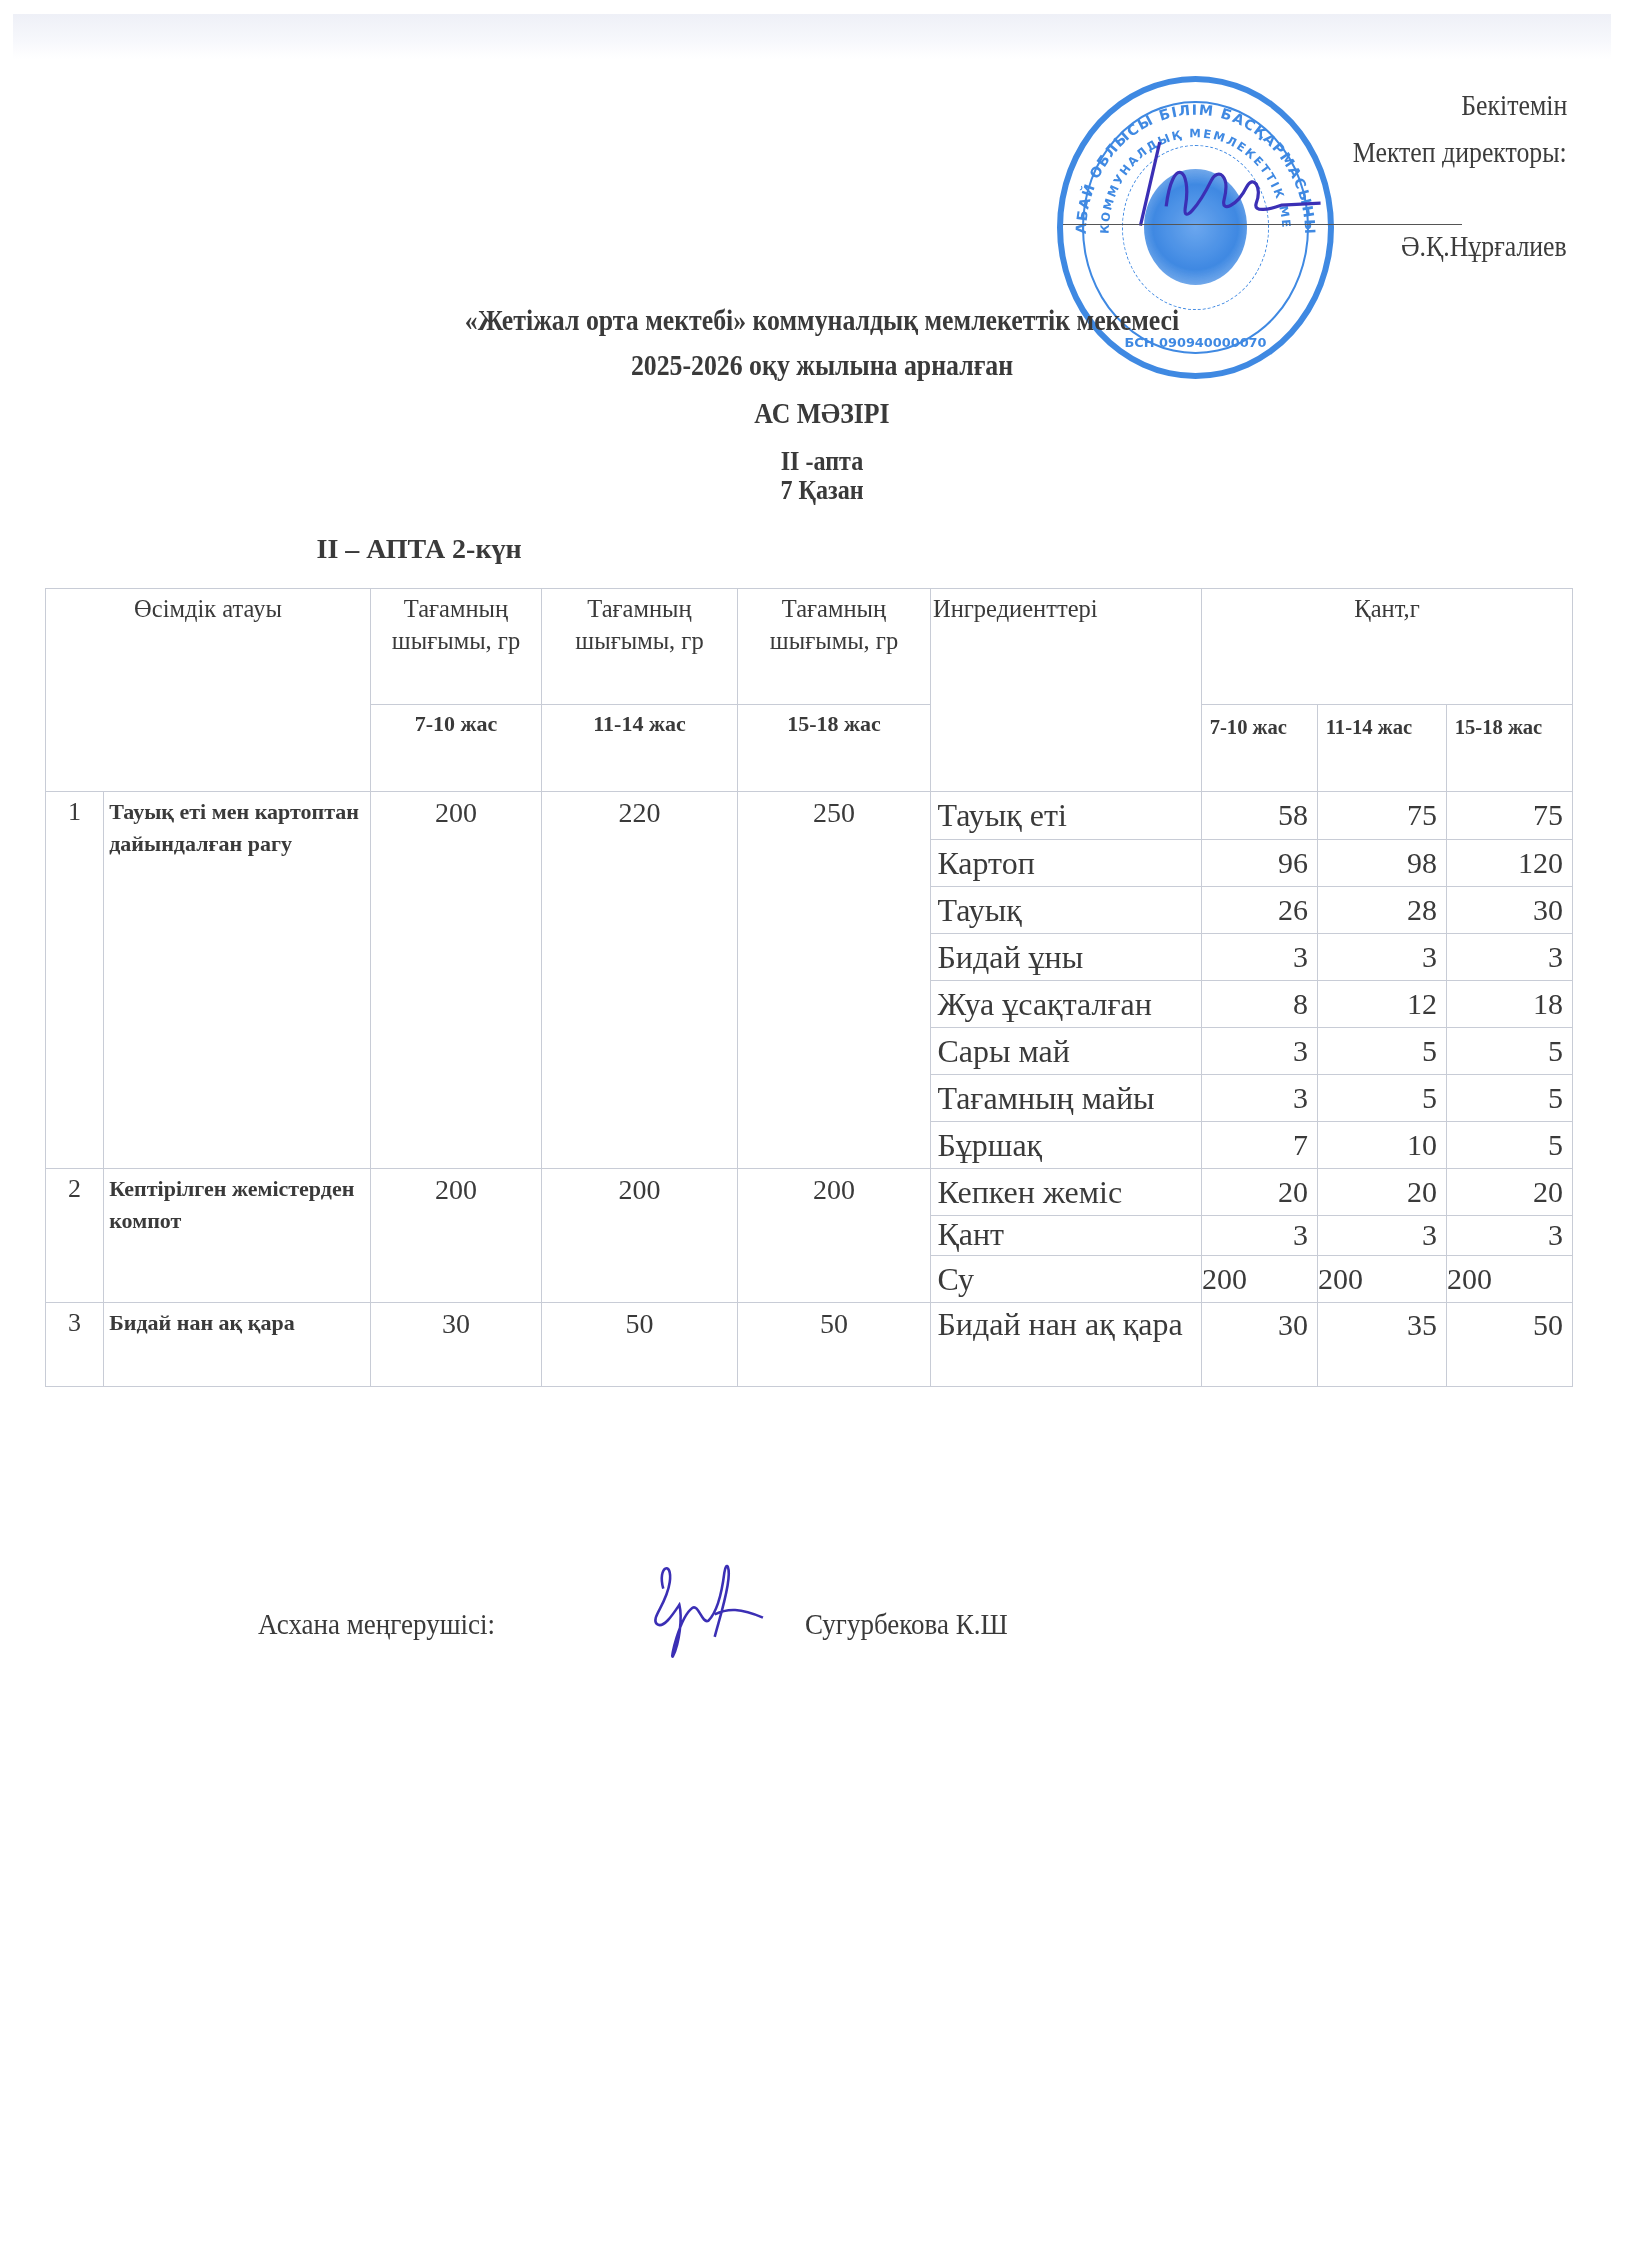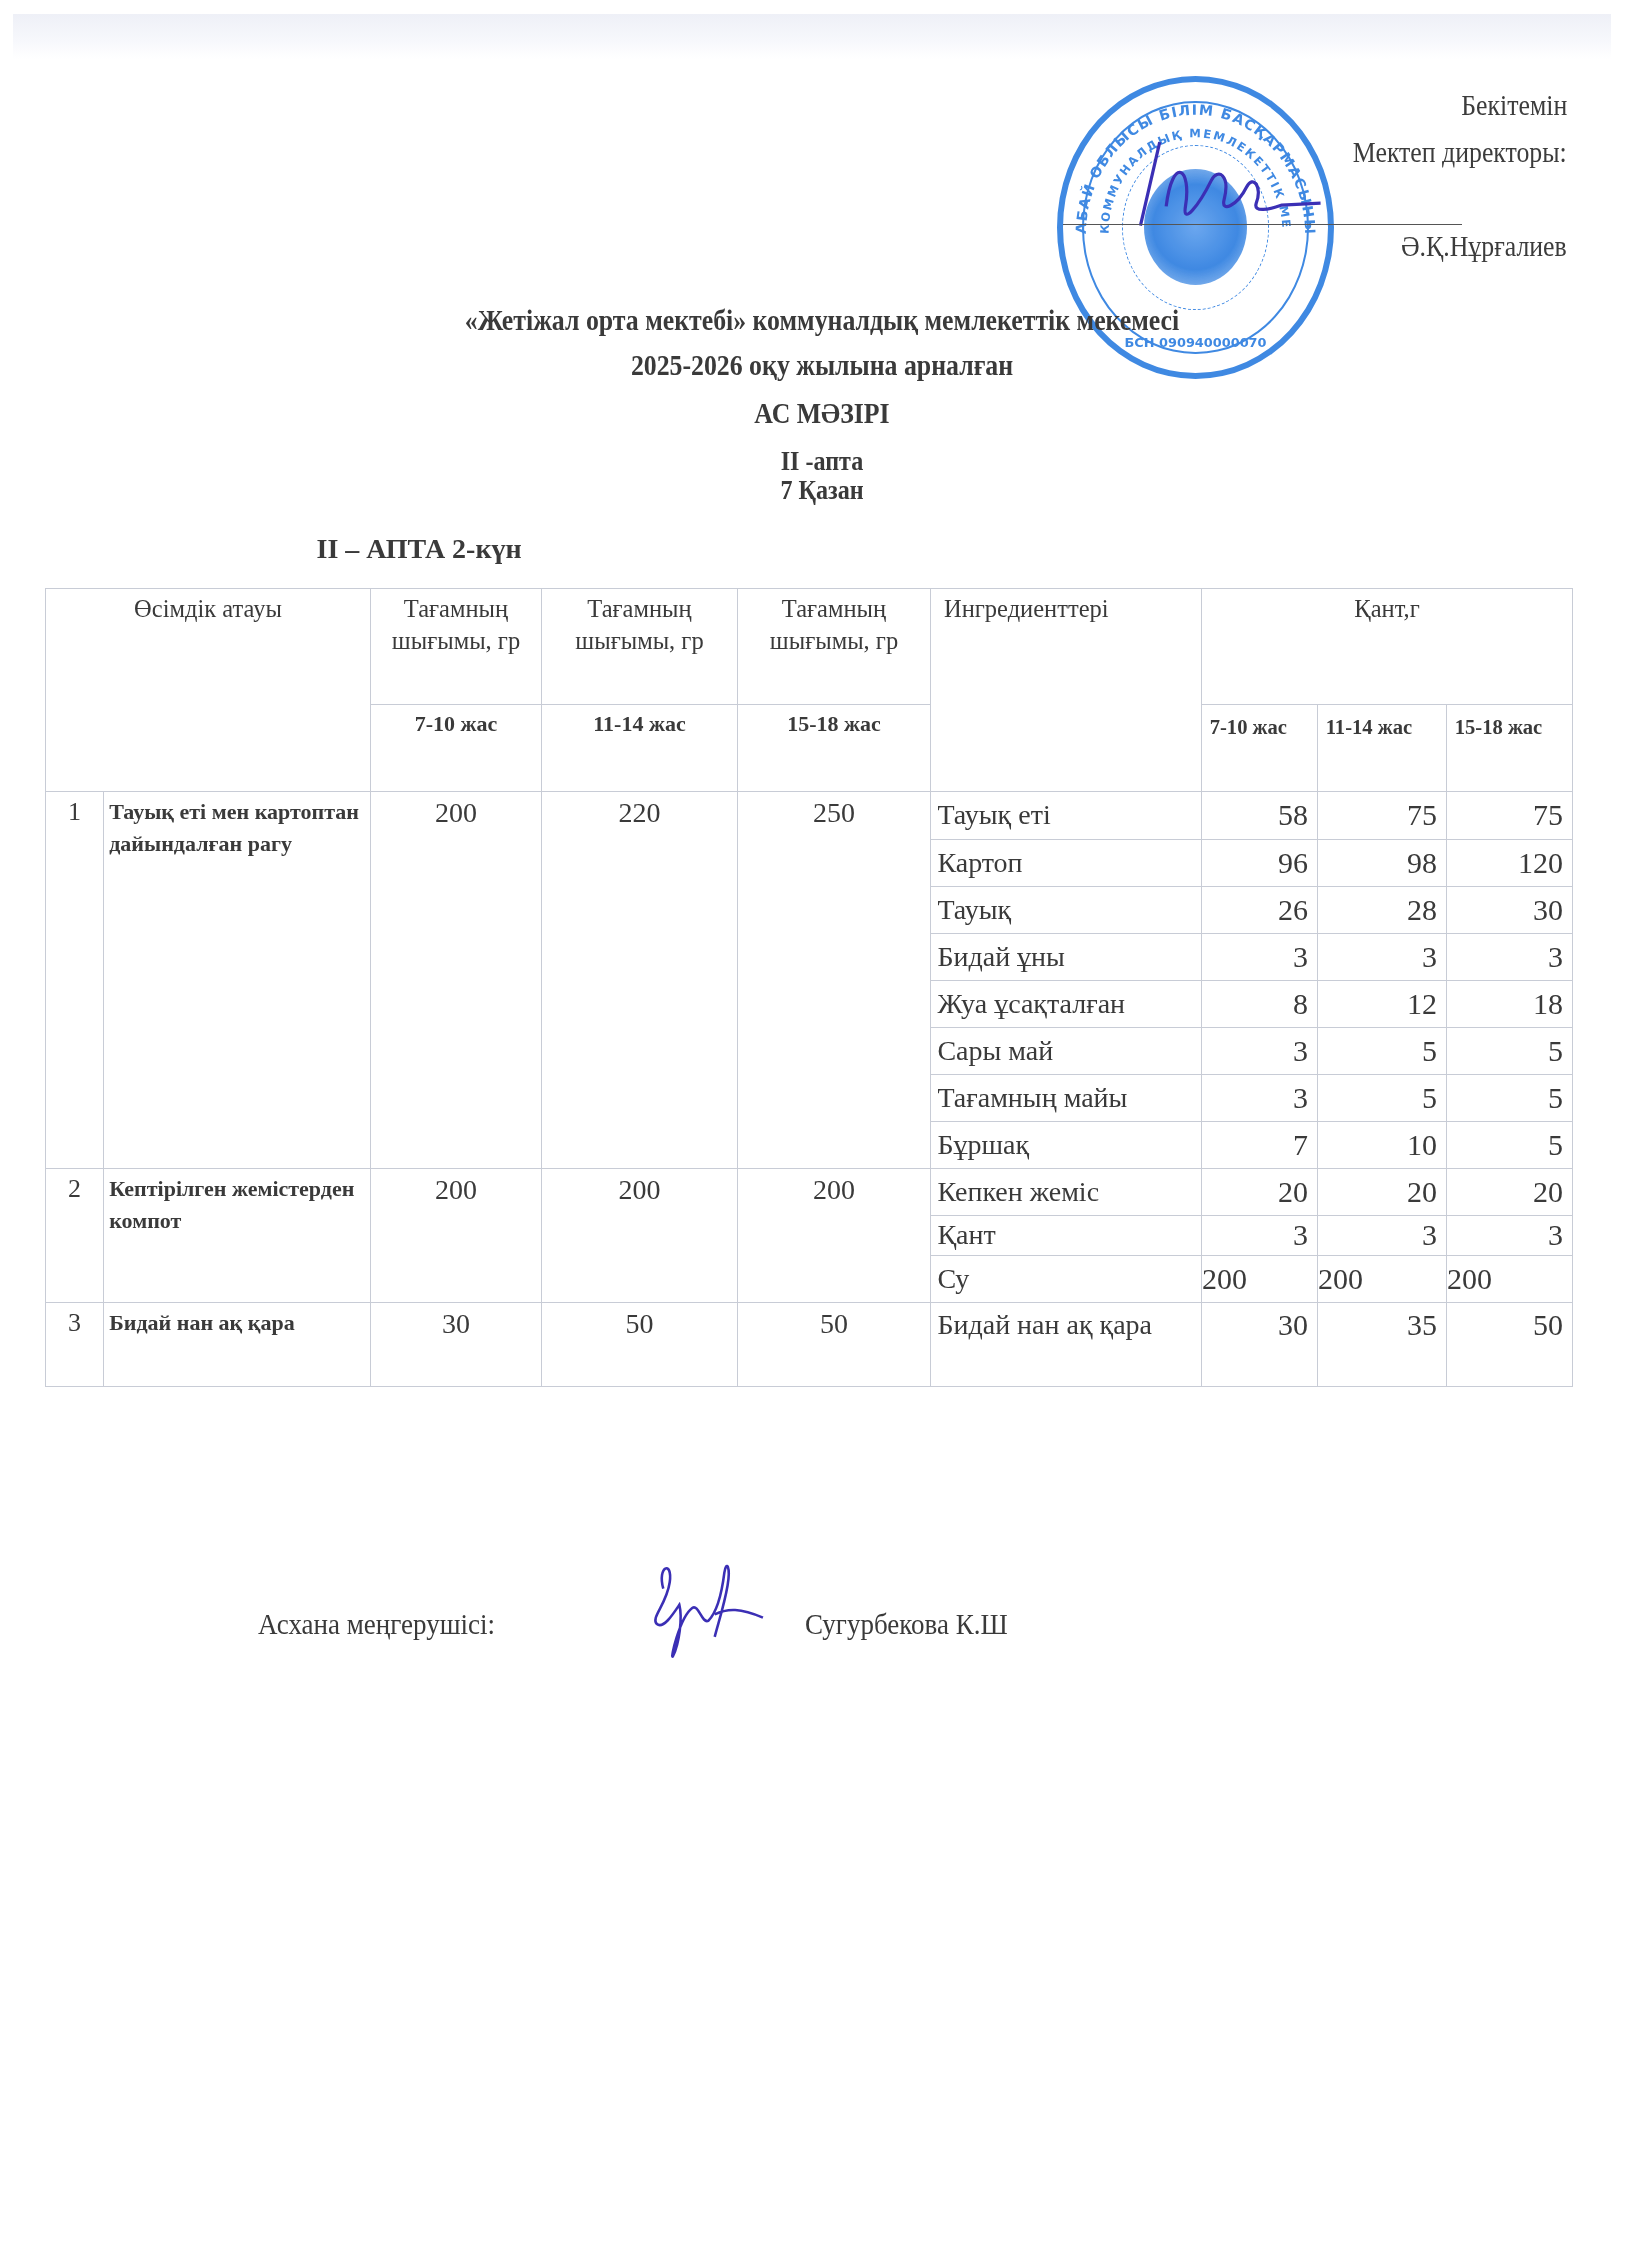--- a/index.html
+++ b/index.html
@@ -37,21 +37,21 @@
     font-family:"Liberation Serif", serif; color:#3a3a3a;
   }
   table.menu td { border:0.6px solid #c8ccd6; padding:0; vertical-align:top; }
   .cap { height:79px; border:none !important; border-bottom:0.6px solid #c8ccd6 !important; font-weight:bold; font-size:28px; vertical-align:middle !important; padding-left:271px !important; }
   .hdr { font-size:24.5px; text-align:center; line-height:32px; padding-top:3.9px !important; }
   .age { font-size:22px; font-weight:bold; text-align:center; line-height:26px; padding-top:6.4px !important; }
   .age2 { font-size:20.6px; font-weight:bold; text-align:left; line-height:28px; padding:7.7px 0 0 7.7px !important; }
   .num { font-size:26px; text-align:center; padding-top:5.2px !important; }
   .dish { font-size:22px; font-weight:bold; line-height:32px; padding:3.9px 3.9px 0 5.2px !important; }
   .qty { font-size:28px; text-align:center; padding-top:5.2px !important; }
-  .ing { font-size:28px; padding:0 0 0 6.4px !important; line-height:46px; white-space:nowrap; }
+  .ing { font-size:32px; padding:0 0 0 6.4px !important; line-height:46px; white-space:nowrap; }
   .tot { font-size:30px; text-align:right; padding-right:9px !important; line-height:46px; }
   .tot.left { text-align:left; padding-left:0 !important; }
   .footer-label { left:258px; top:1607px; font-size:30px; transform:scaleX(0.9); transform-origin:left center; }
   .footer-name { left:805px; top:1607px; font-size:30px; transform:scaleX(0.9); transform-origin:left center; }
   .sig2 { position:absolute; left:644px; top:1553px; }
 </style>
 </head>
 <body>
 
 <div class="scan-shade"></div>
@@ -103,21 +103,21 @@
   </colgroup>
   <tbody>
       <tr>
     <td colspan="9" class="cap">ІІ – АПТА 2-күн</td>
   </tr>
   <tr style="height:116px">
     <td colspan="2" rowspan="2" class="hdr">Өсімдік атауы</td>
     <td class="hdr">Тағамның шығымы, гр</td>
     <td class="hdr">Тағамның шығымы, гр</td>
     <td class="hdr">Тағамның шығымы, гр</td>
-    <td rowspan="2" class="hdr" style="text-align:left;padding-left:13px">Ингредиенттері</td>
+    <td rowspan="2" class="hdr" style="text-align:left;padding-left:2px">Ингредиенттері</td>
     <td colspan="3" class="hdr">Қант,г</td>
   </tr>
   <tr style="height:87px">
     <td class="age">7-10 жас</td>
     <td class="age">11-14 жас</td>
     <td class="age">15-18 жас</td>
     <td class="age2">7-10 жас</td>
     <td class="age2">11-14 жас</td>
     <td class="age2">15-18 жас</td>
   </tr>

